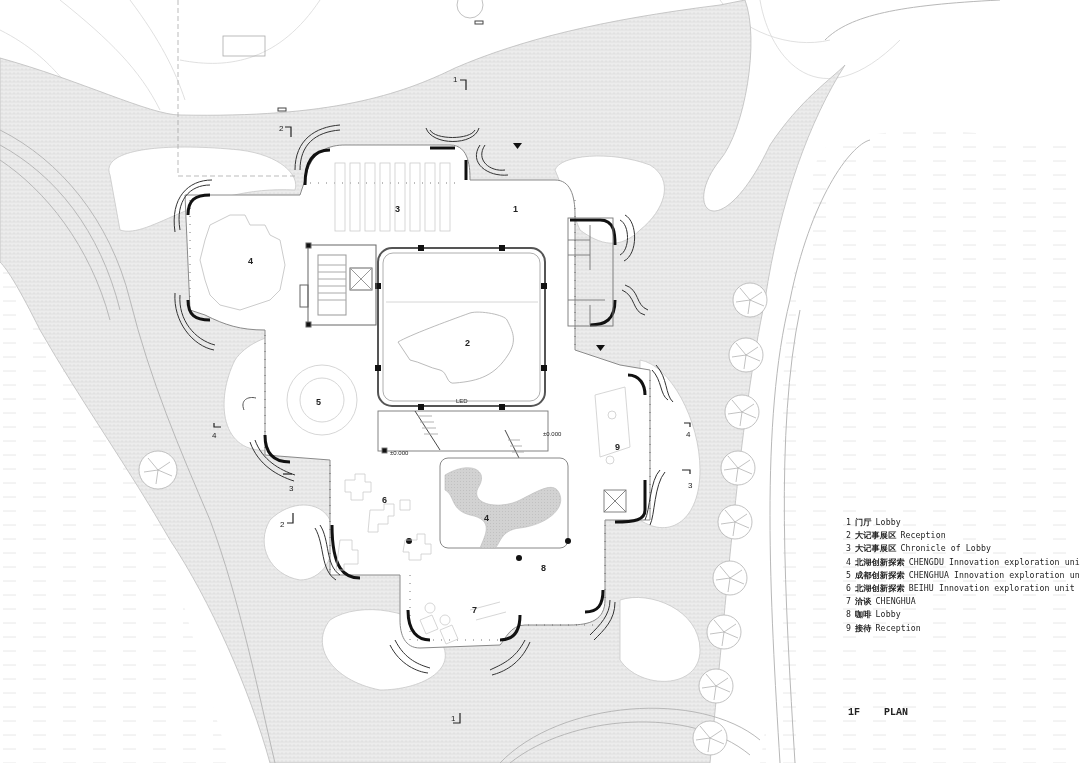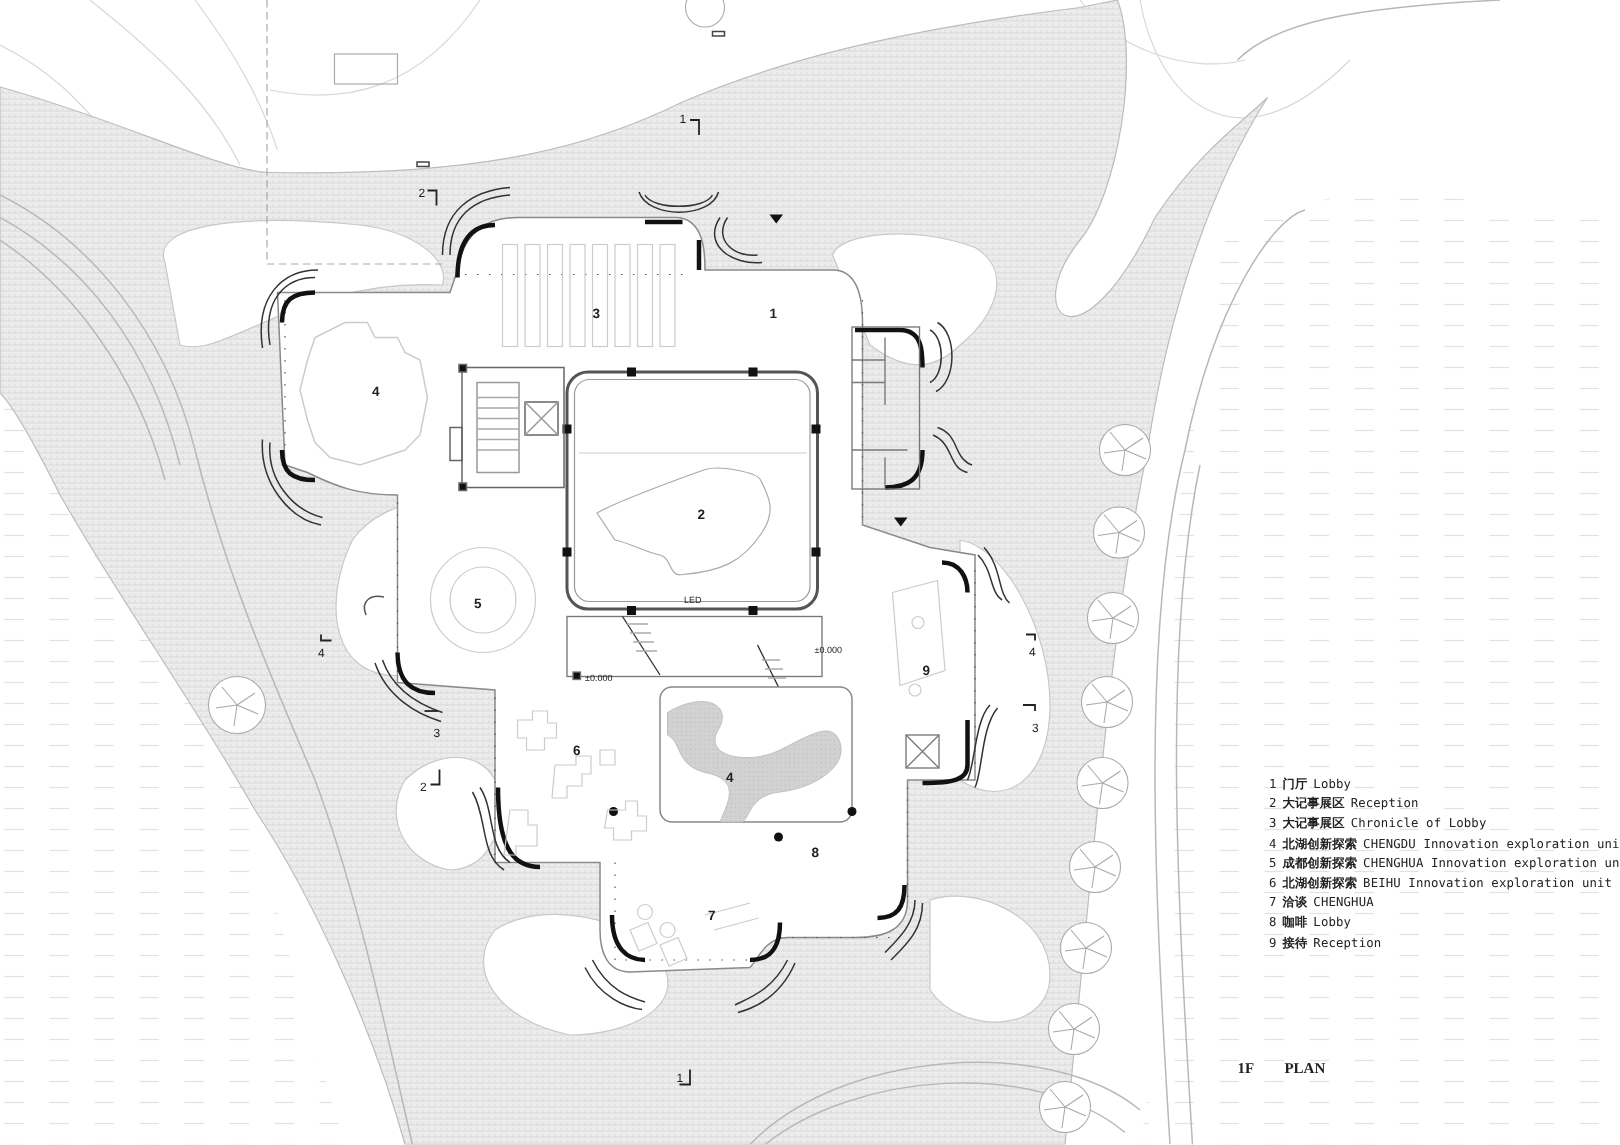--- a/index.html
+++ b/index.html
@@ -2,21 +2,21 @@
 <html><head>
 <meta charset="utf-8">
 <style>
   html,body{margin:0;padding:0;background:#fff;}
   body{width:1080px;height:763px;position:relative;overflow:hidden;font-family:"DejaVu Sans Mono","Liberation Mono",monospace;}
   #plan{position:absolute;left:0;top:0;width:1080px;height:763px;}
   .legend{position:absolute;left:846px;top:516px;font-size:8.2px;color:#222;line-height:13.2px;letter-spacing:0.1px;}
   .legend-item{white-space:nowrap;}
   .legend-item .num{display:inline-block;width:9px;}
   .legend-item .cn{font-family:"DejaVu Sans",sans-serif;font-weight:bold;margin-right:4px;}
-  .plan-title{position:absolute;left:825px;top:707px;font-family:Liberation Serif, serif;font-size:10px;font-weight:bold;color:#222;word-spacing:18px;}
+  .plan-title{position:absolute;left:848px;top:707px;font-family:Liberation Mono, monospace;font-size:10px;font-weight:bold;color:#222;word-spacing:18px;}
   .room-label{position:absolute;font-family:"Liberation Sans",sans-serif;font-size:9px;font-weight:bold;color:#222;}
   .marker{position:absolute;font-family:"Liberation Sans",sans-serif;font-size:8px;color:#222;}
   .elev{position:absolute;font-family:"Liberation Sans",sans-serif;font-size:6px;color:#222;}
 </style>
 </head>
 <body>
 
 <svg id="plan" viewBox="0 0 1080 763" xmlns="http://www.w3.org/2000/svg">
   <defs>
     <pattern id="paving" width="4" height="4" patternUnits="userSpaceOnUse">

